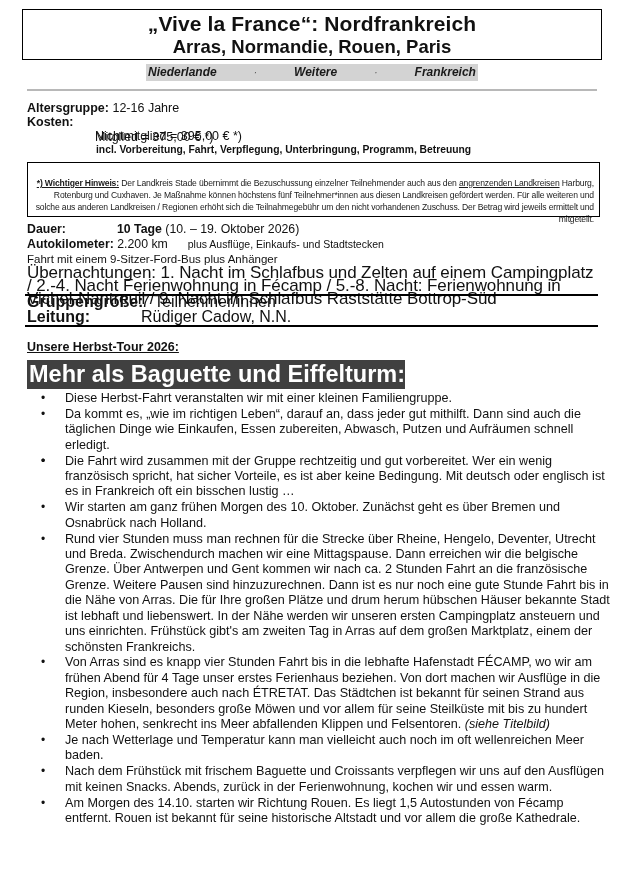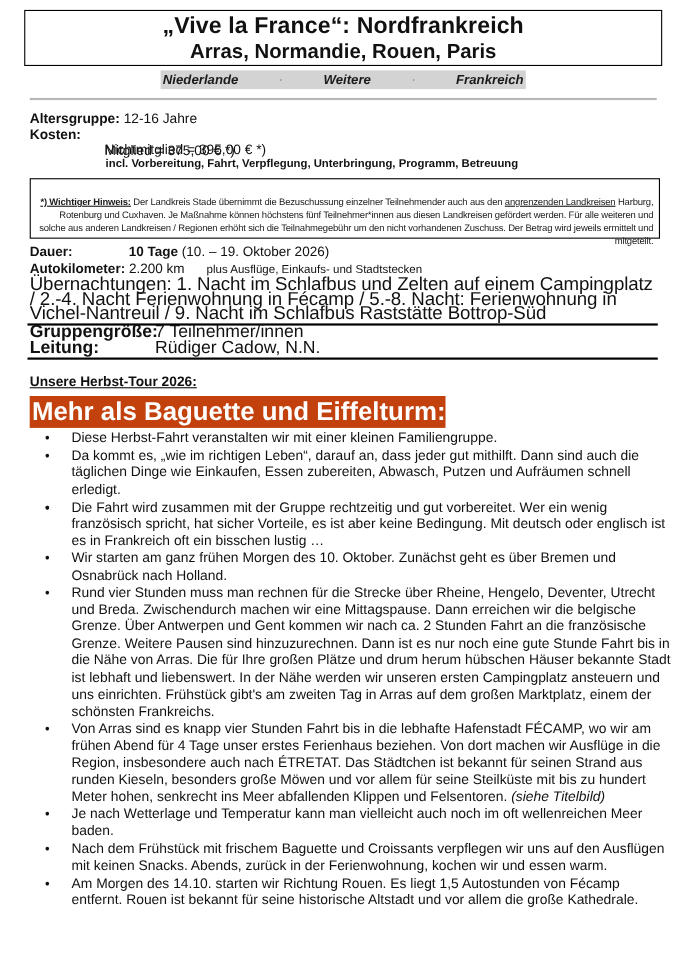--- a/index.html
+++ b/index.html
@@ -64,21 +64,21 @@
     .notice-box .ul { text-decoration: underline; }
 
     .rule { height: 1.5px; background: #000; }
 
     .section-head {
       left: 27px; top: 340px;
       font-size: 12.5px; font-weight: bold; text-decoration: underline;
     }
     .banner {
       left: 27px; top: 360px; width: 378px; height: 29px;
-      background: #c2410c; color: #fff;
+      background: #404040; color: #fff;
       font-weight: bold; font-size: 23.5px; line-height: 29px;
       padding-left: 2px;
       white-space: nowrap;
     }
 
     .bullets {
       left: 38px; top: 391px; width: 575px;
       font-size: 12.6px; line-height: 15.4px;
       color: #111;
     }
@@ -130,20 +130,21 @@
 
 <div class="abs info" style="left:27px; top:222px; width:575px; font-size:12.3px;">
   <div style="position:relative; height:15px;">
     <span class="lbl">Dauer:</span>
     <span style="position:absolute; left:90px;"><span class="lbl">10 Tage</span><span> (10. – 19. Oktober 2026)</span></span>
   </div>
   <div style="height:15px;">
     <span class="lbl">Autokilometer:</span>
     <span>2.200 km</span><span class="small"> plus Ausflüge, Einkaufs- und Stadtstecken</span>
   </div>
+  <div style="height:14px; font-size:11.5px;">Fahrt mit einem 9-Sitzer-Ford-Bus plus Anhänger</div>
   <div style="font-size:17px; line-height:13px; letter-spacing:-0.1px;">Übernachtungen: 1. Nacht im Schlafbus und Zelten auf einem Campingplatz /  2.-4.  Nacht Ferienwohnung in Fécamp /   5.-8. Nacht: Ferienwohnung in Vichel-Nantreuil   /  9. Nacht im Schlafbus Raststätte Bottrop-Süd</div>
 </div>
 <div class="abs rule" style="left:25px; top:294px; width:573px;"></div>
 
 <div class="abs info" style="left:27px; top:295px; width:575px; font-size:16px;">
   <div style="position:relative; height:15px;">
     <span class="lbl">Gruppengröße:</span>
     <span style="position:absolute; left:114px;">7 Teilnehmer/innen</span>
   </div>
   <div style="position:relative; height:15px;">

